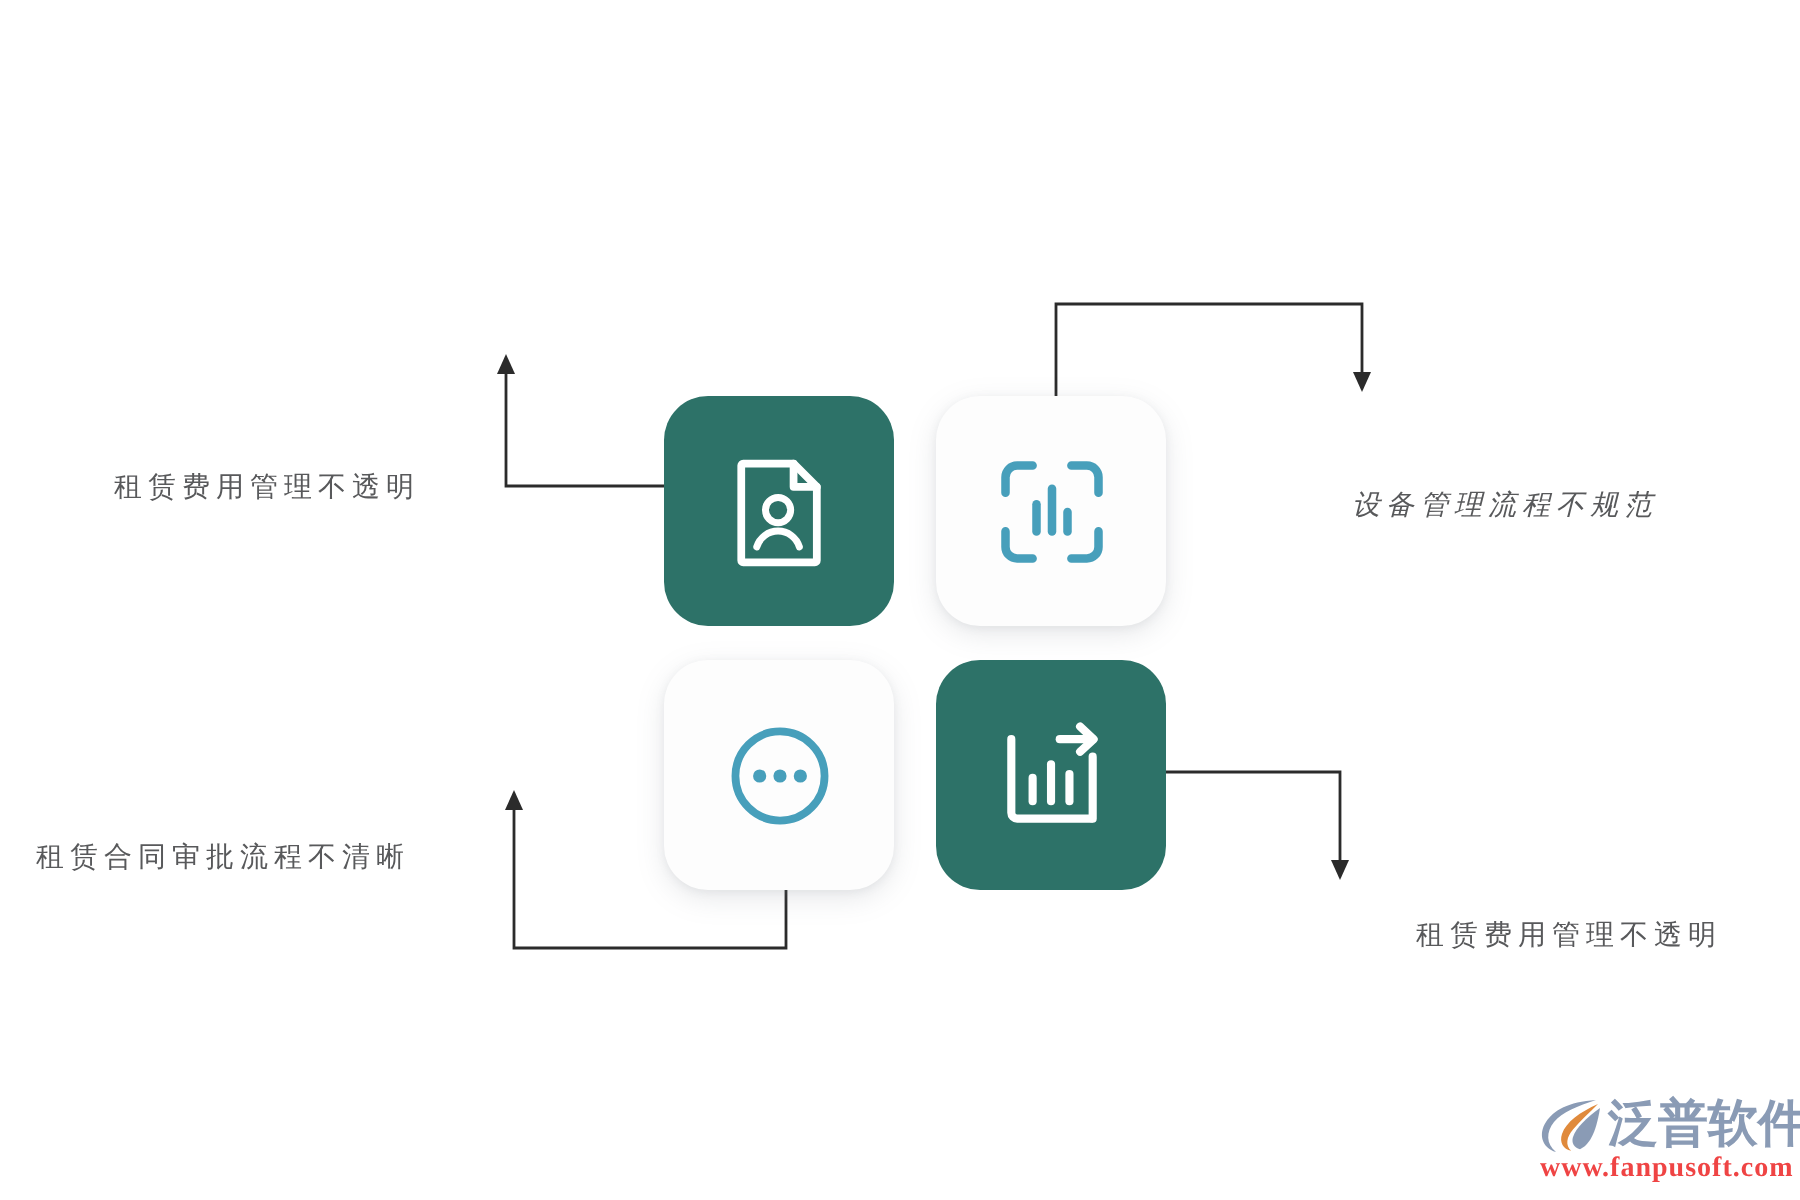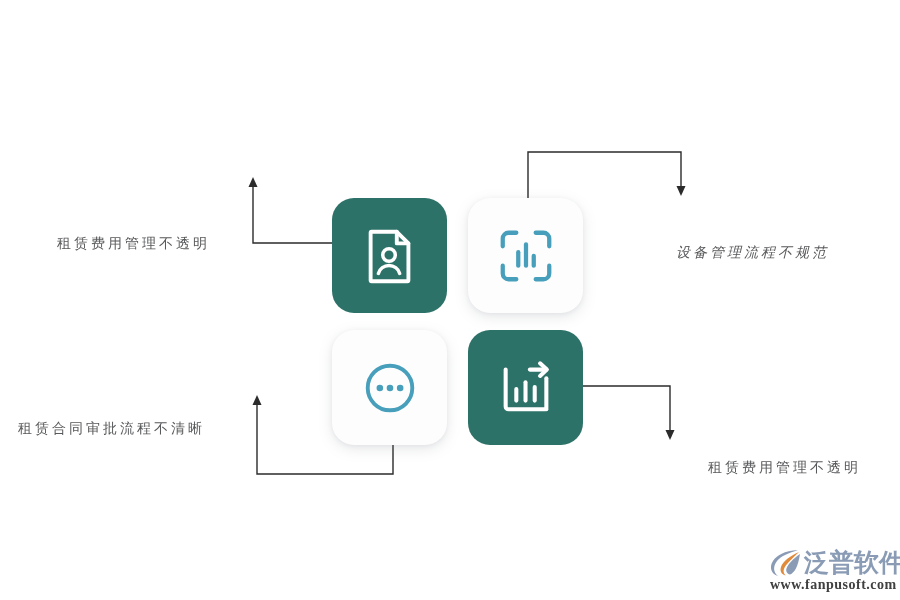--- a/index.html
+++ b/index.html
@@ -100,21 +100,21 @@
     letter-spacing: 0px;
     line-height: 32px;
     white-space: nowrap;
   }
   #watermark-url {
     position: absolute;
     left: 2px;
     top: 33px;
     font-size: 14px;
     font-weight: bold;
-    color: #404040;
+    color: #ef4444;
     letter-spacing: 0.5px;
     white-space: nowrap;
     font-family: "Liberation Serif", "DejaVu Serif", serif;
   }
 </style>
 </head>
 <body>
 
 <div id="canvas">
 

